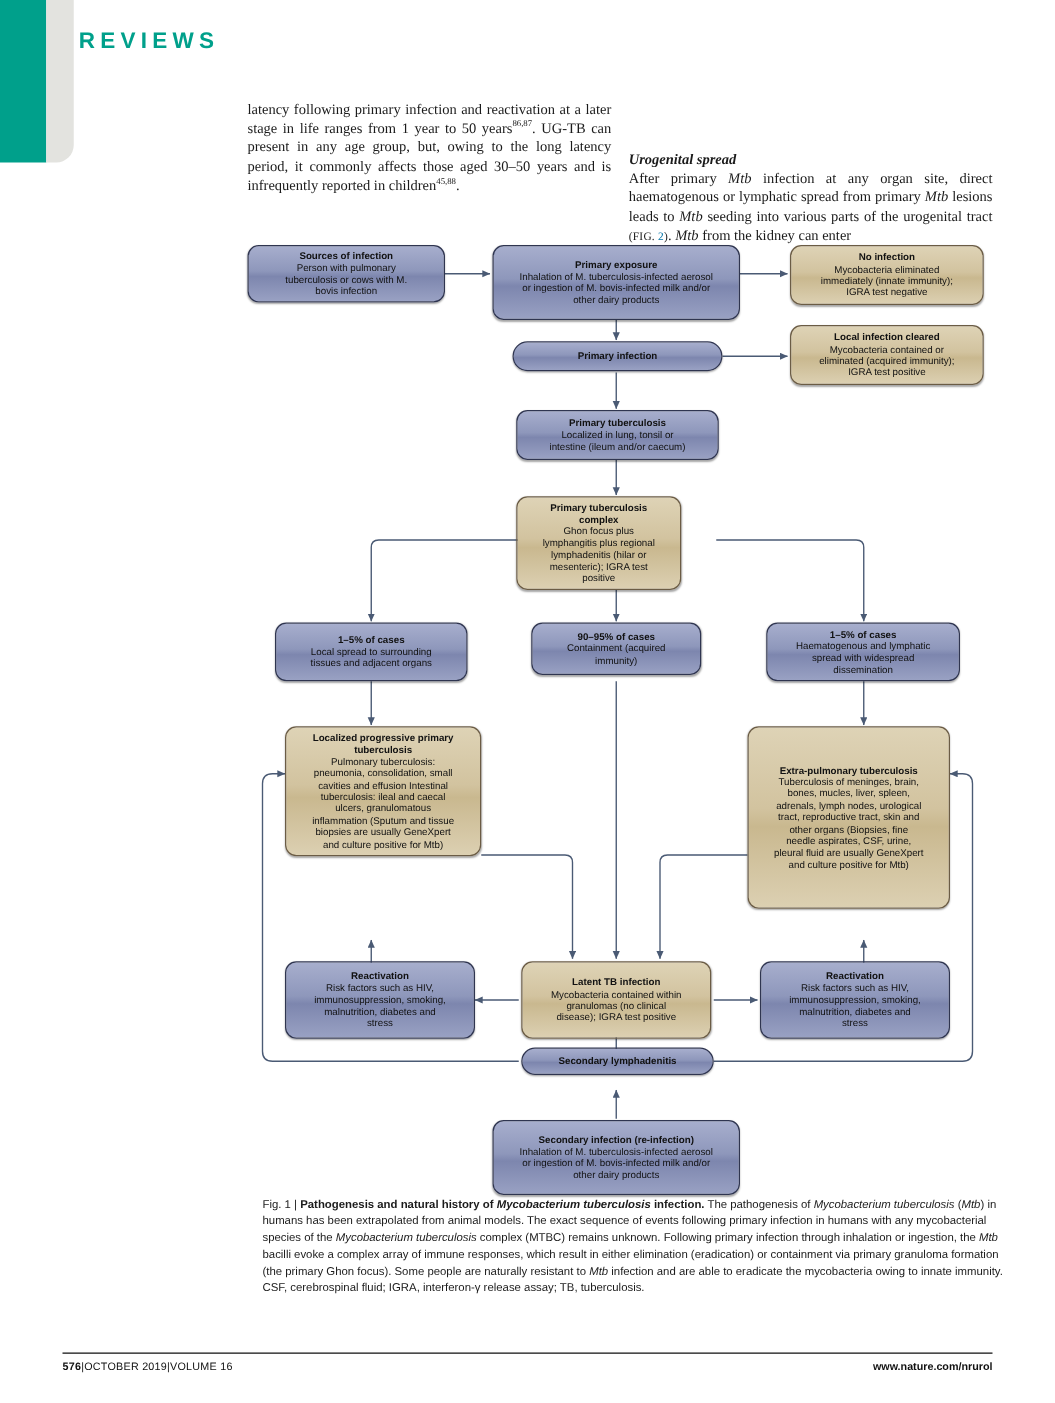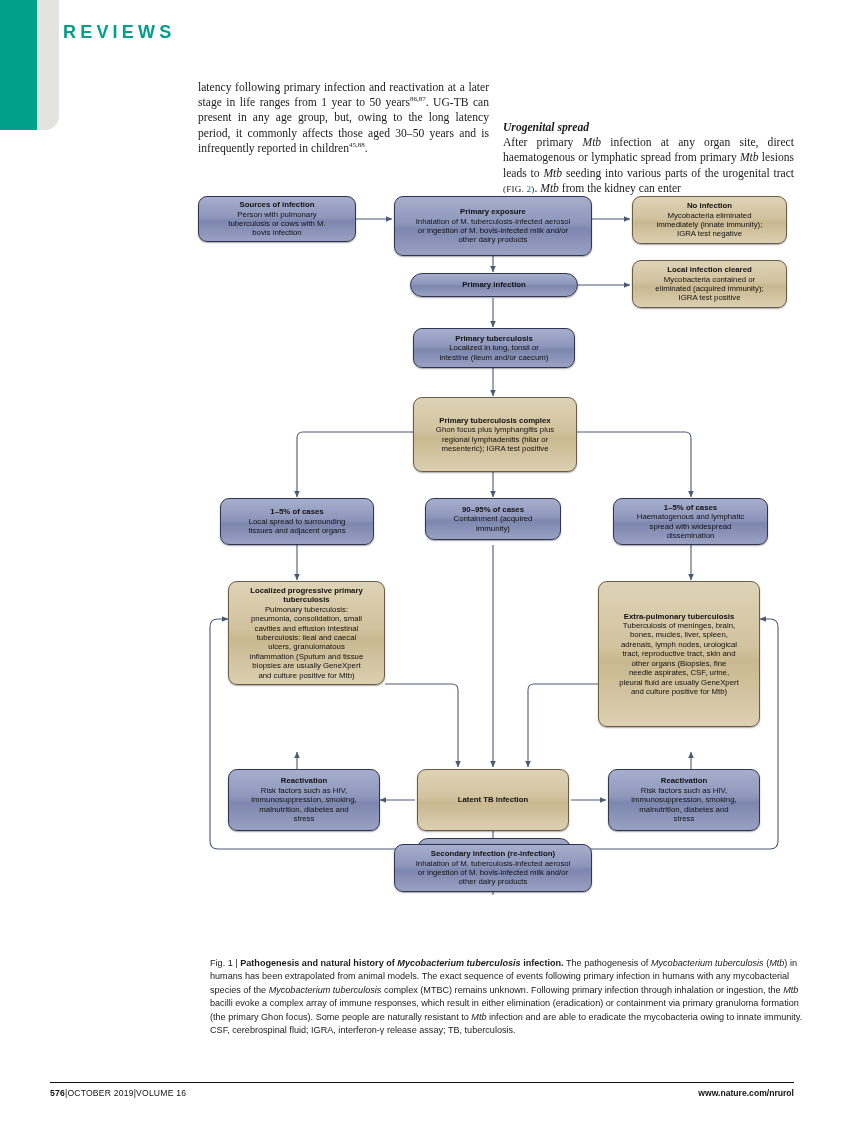--- a/index.html
+++ b/index.html
@@ -193,21 +193,21 @@
 <div class="box tan" style="left:632px; top:260px; width:155px; height:48px;">
   <span class="ttl">Local infection cleared</span>
   <span>Mycobacteria contained or eliminated (acquired immunity); IGRA test positive</span>
 </div>
 
 <div class="box blue" style="left:413px; top:328px; width:162px; height:40px;">
   <span class="ttl">Primary tuberculosis</span>
   <span>Localized in lung, tonsil or intestine (ileum and/or caecum)</span>
 </div>
 
-<div class="box tan" style="left:413px; top:397px; width:164px; height:75px;">
+<div class="box tan" style="left:413px; top:397px; width:132px; height:75px;">
   <span class="ttl">Primary tuberculosis complex</span>
   <span>Ghon focus plus lymphangitis plus regional lymphadenitis (hilar or mesenteric); IGRA test positive</span>
 </div>
 
 <div class="box blue" style="left:220px; top:498px; width:154px; height:47px;">
   <span class="ttl">1–5% of cases</span>
   <span>Local spread to surrounding tissues and adjacent organs</span>
 </div>
 
 <div class="box blue" style="left:425px; top:498px; width:136px; height:42px;">
@@ -230,32 +230,33 @@
   <span>Tuberculosis of meninges, brain, bones, mucles, liver, spleen, adrenals, lymph nodes, urological tract, reproductive tract, skin and other organs (Biopsies, fine needle aspirates, CSF, urine, pleural fluid are usually GeneXpert and culture positive for Mtb)</span>
 </div>
 
 <div class="box blue" style="left:228px; top:769px; width:152px; height:62px;">
   <span class="ttl">Reactivation</span>
   <span>Risk factors such as HIV, immunosuppression, smoking, malnutrition, diabetes and stress</span>
 </div>
 
 <div class="box tan" style="left:417px; top:769px; width:152px; height:62px;">
   <span class="ttl">Latent TB infection</span>
+  <span>Mycobacteria contained within granulomas (no clinical disease); IGRA test positive</span>
 </div>
 
 <div class="box blue" style="left:608px; top:769px; width:152px; height:62px;">
   <span class="ttl">Reactivation</span>
   <span>Risk factors such as HIV, immunosuppression, smoking, malnutrition, diabetes and stress</span>
 </div>
 
 <div class="box blue pill" style="left:417px; top:838px; width:154px; height:22px;">
   <span class="ttl">Secondary lymphadenitis</span>
 </div>
 
-<div class="box blue" style="left:394px; top:844px; width:198px; height:48px;">
+<div class="box blue" style="left:394px; top:896px; width:198px; height:60px;">
   <span class="ttl">Secondary infection (re-infection)</span>
   <span>Inhalation of M. tuberculosis-infected aerosol or ingestion of M. bovis-infected milk and/or other dairy products</span>
 </div>
 </div>
 
 <div id="caption">
   <span>Fig. 1 |</span>
   <b>Pathogenesis and natural history of <span class="it">Mycobacterium tuberculosis</span> infection.</b>
   <span>The pathogenesis of <span class="it">Mycobacterium tuberculosis</span> (<span class="it">Mtb</span>) in humans has been extrapolated from animal models. The exact sequence of events following primary infection in humans with any mycobacterial species of the <span class="it">Mycobacterium tuberculosis</span> complex (MTBC) remains unknown. Following primary infection through inhalation or ingestion, the <span class="it">Mtb</span> bacilli evoke a complex array of immune responses, which result in either elimination (eradication) or containment via primary granuloma formation (the primary Ghon focus). Some people are naturally resistant to <span class="it">Mtb</span> infection and are able to eradicate the mycobacteria owing to innate immunity. CSF, cerebrospinal fluid; IGRA, interferon-γ release assay; TB, tuberculosis.</span>
 </div>

